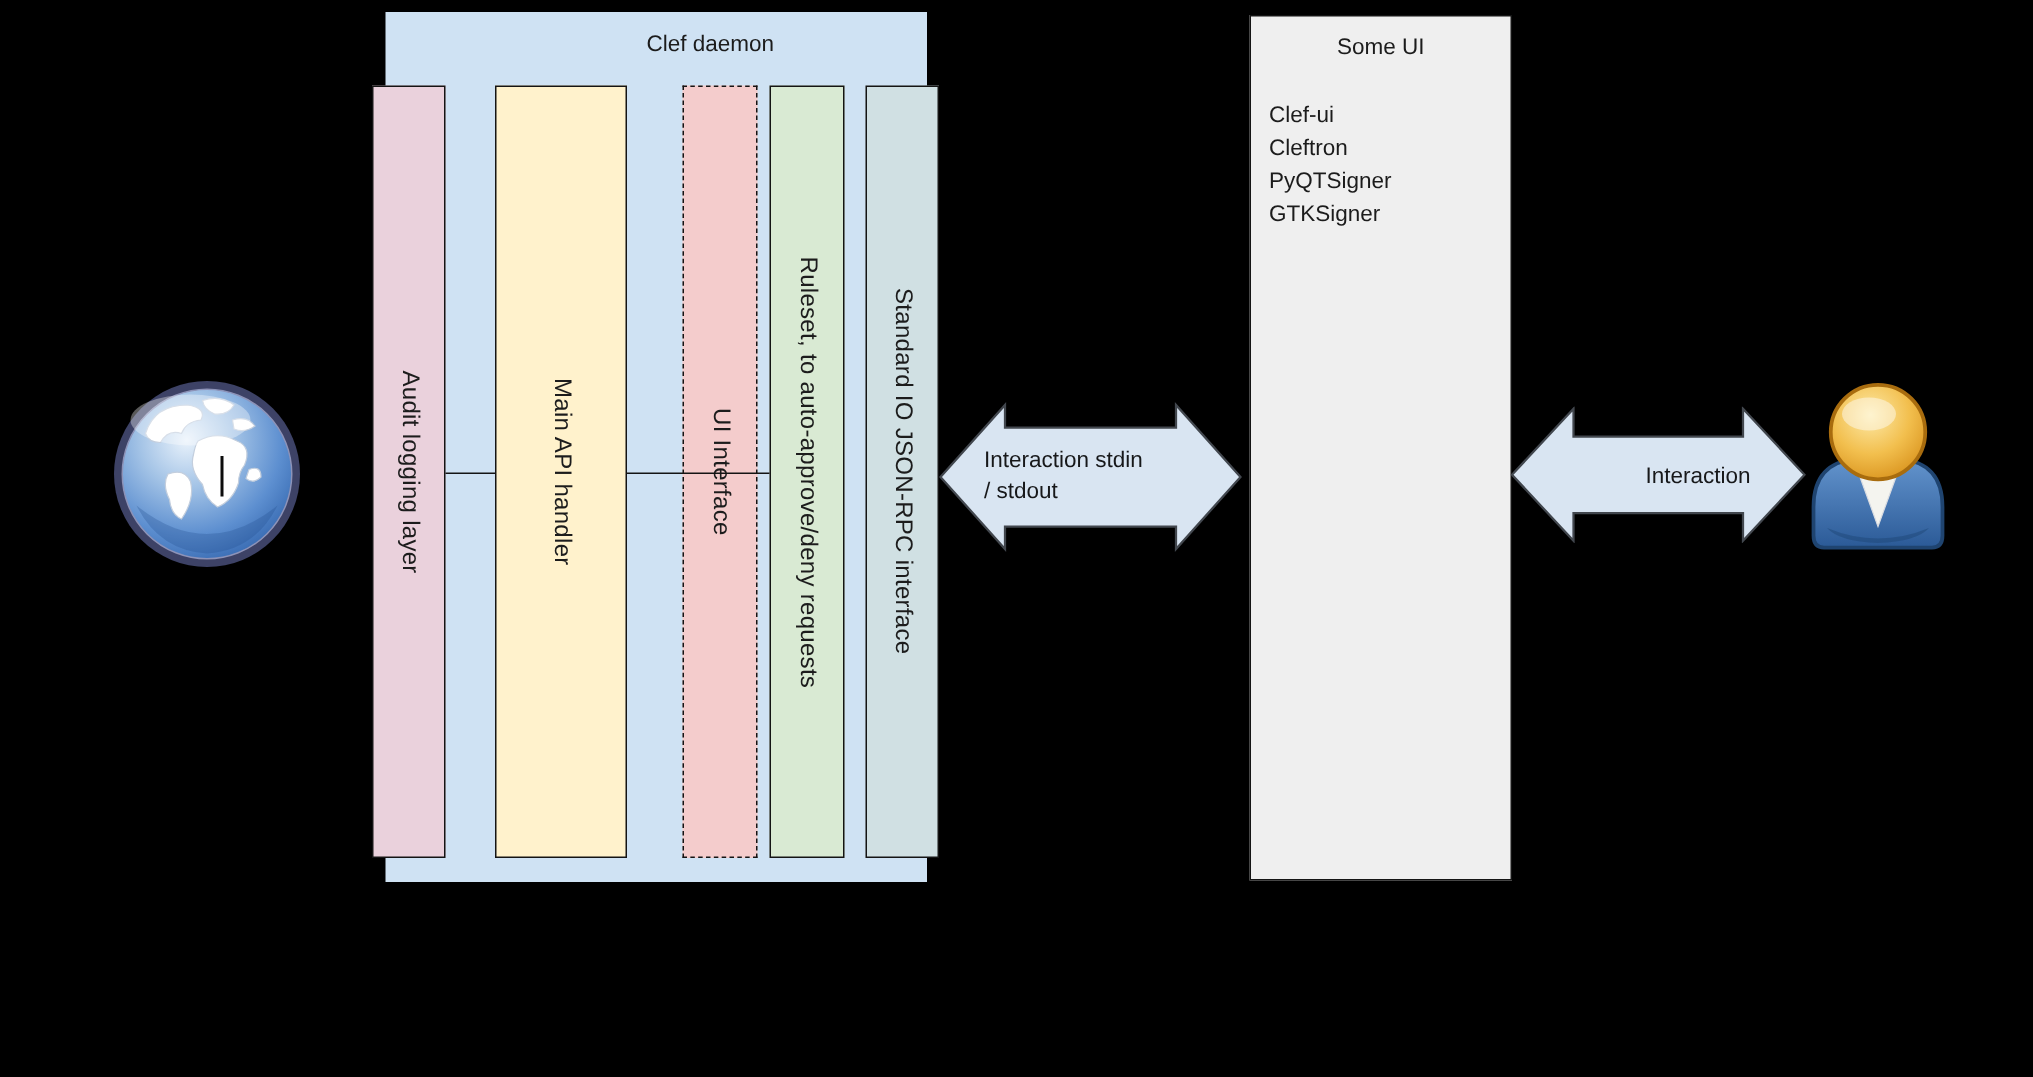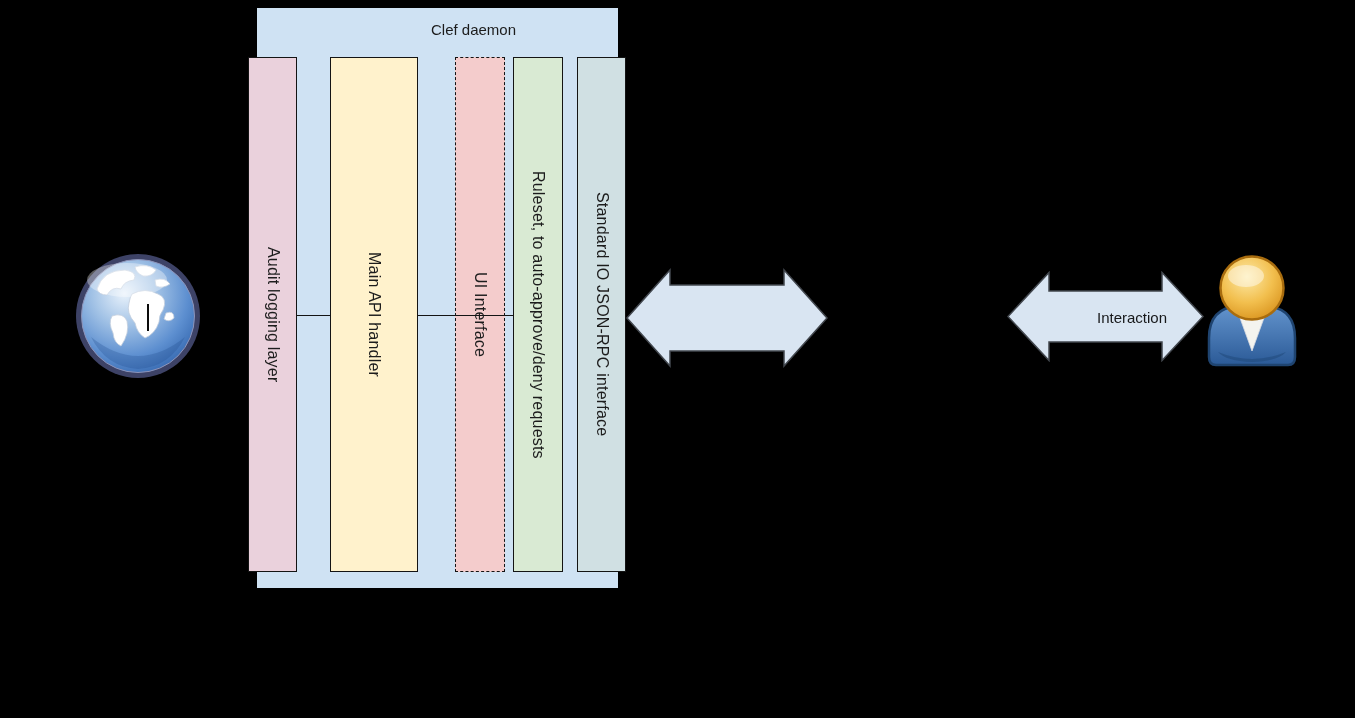--- a/index.html
+++ b/index.html
@@ -107,21 +107,34 @@
   <div class="bar" id="bar-stdio" style="background-color: rgb(208, 224, 227);">
     <span class="vlabel">Standard IO JSON-RPC interface</span>
   </div>
 
   <div class="connector" id="connector-audit-api"></div>
   <div class="connector" id="connector-api-ruleset"></div>
 
   <svg class="arrow-svg" id="arrow-stdio-svg" width="202" height="100" viewBox="0 0 202 100">
     <polygon points="1,50 44,2 44,17 158,17 158,2 201,50 158,98 158,83 44,83 44,98" stroke="#42474e" stroke-width="1.5" stroke-linejoin="miter" fill="#d9e5f2"></polygon>
   </svg>
+  <div class="arrow-label" id="arrow-stdio-label">
+    <div>Interaction stdin</div>
+    <div>/ stdout</div>
+  </div>
 
+  <div id="some-ui-box" style="background-color: rgb(239, 239, 239);">
+    <div id="some-ui-title">Some UI</div>
+    <div id="some-ui-list">
+      <div>Clef-ui</div>
+      <div>Cleftron</div>
+      <div>PyQTSigner</div>
+      <div>GTKSigner</div>
+    </div>
+  </div>
 
   <svg class="arrow-svg" id="arrow-user-svg" width="197" height="91" viewBox="0 0 197 91">
     <polygon points="1,45.5 42,1.5 42,20 155,20 155,1.5 196,45.5 155,89.5 155,71 42,71 42,89.5" stroke="#42474e" stroke-width="1.5" stroke-linejoin="miter" fill="#d9e5f2"></polygon>
   </svg>
   <div class="arrow-label" id="arrow-user-label">Interaction</div>
 
   <svg id="globe-icon" width="126" height="126" viewBox="0 0 126 126">
     <defs>
       <radialGradient id="oceanGrad" cx="38%" cy="30%" r="80%">
         <stop offset="0%" stop-color="#e9f2fb"></stop>

